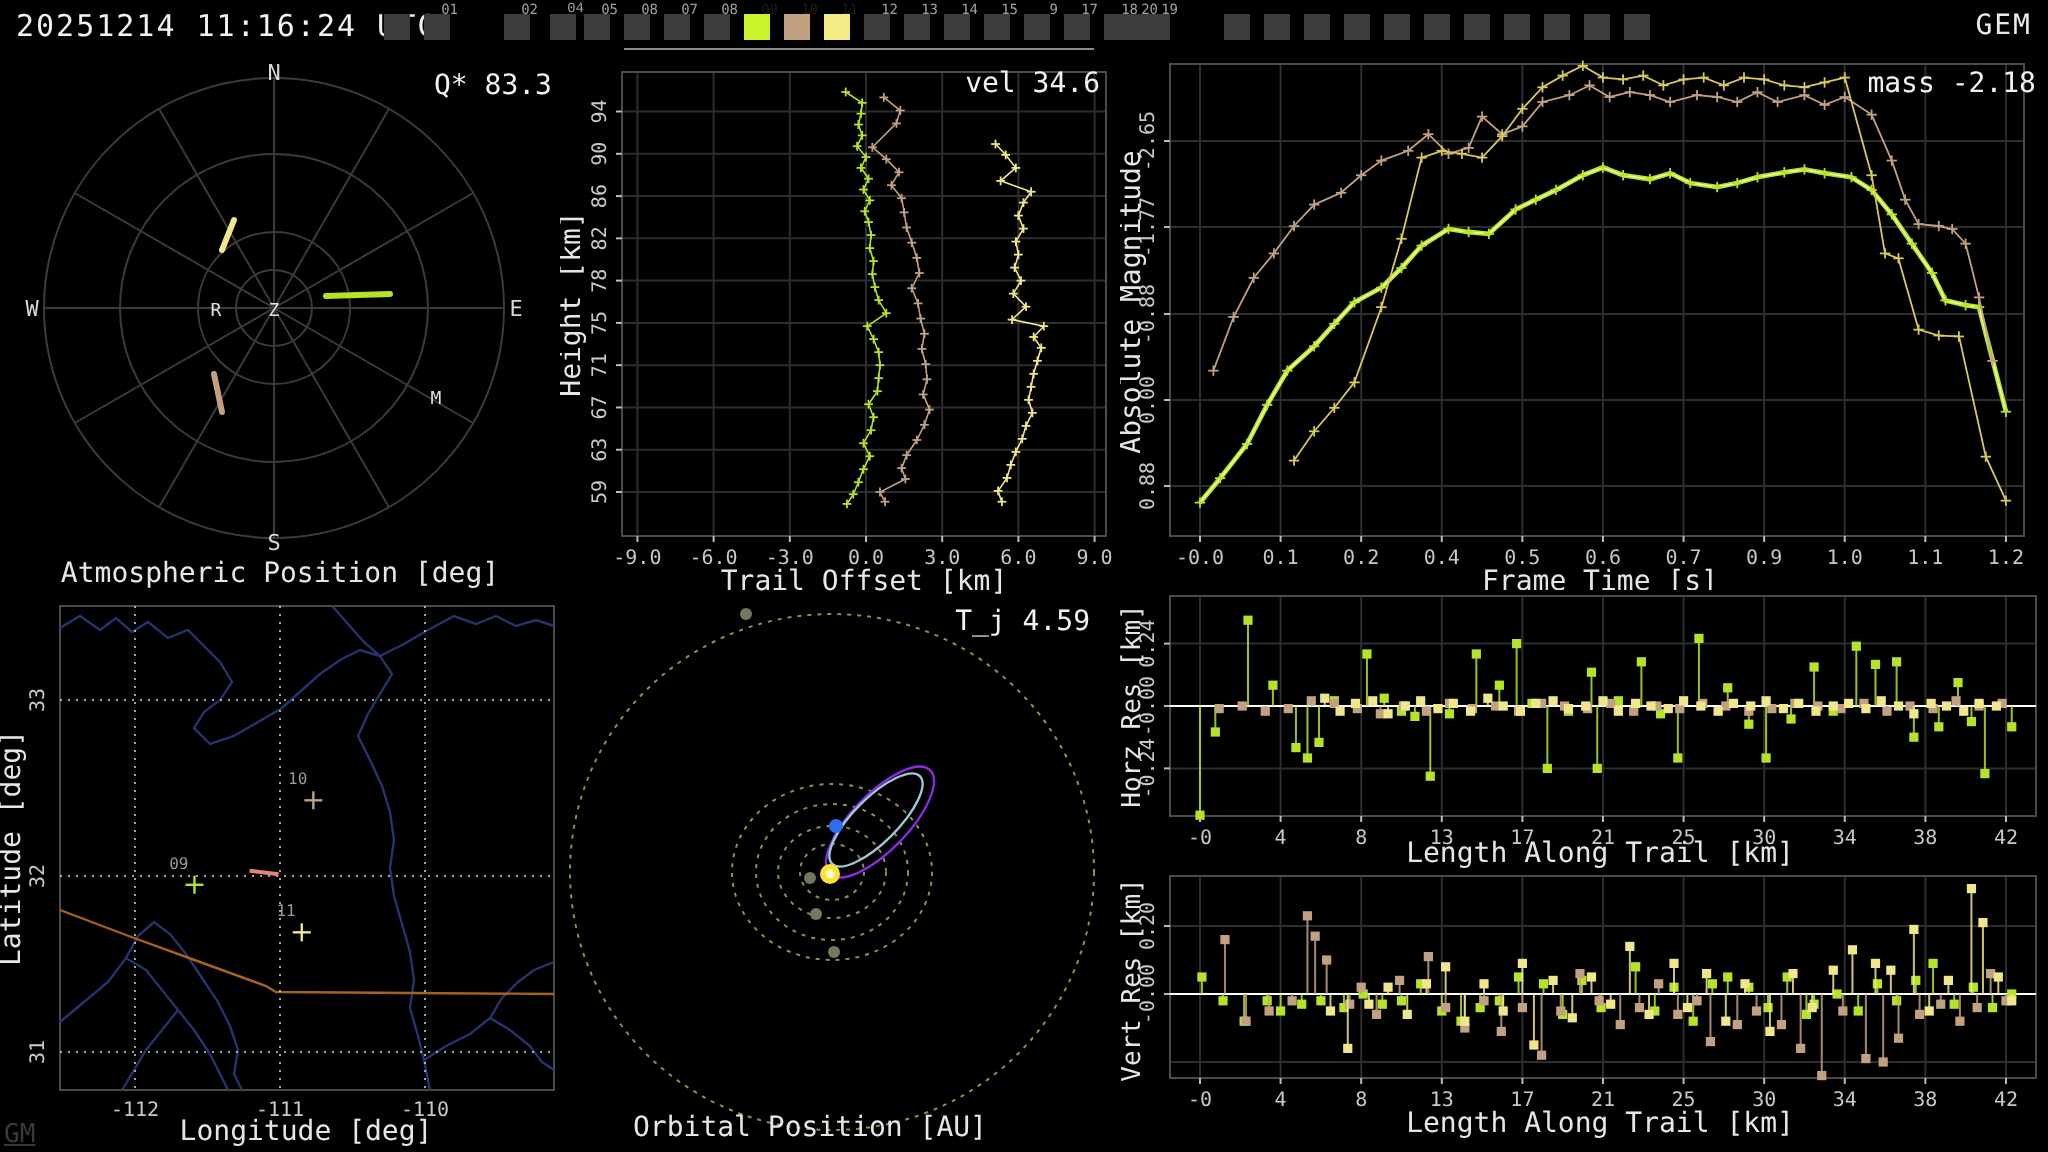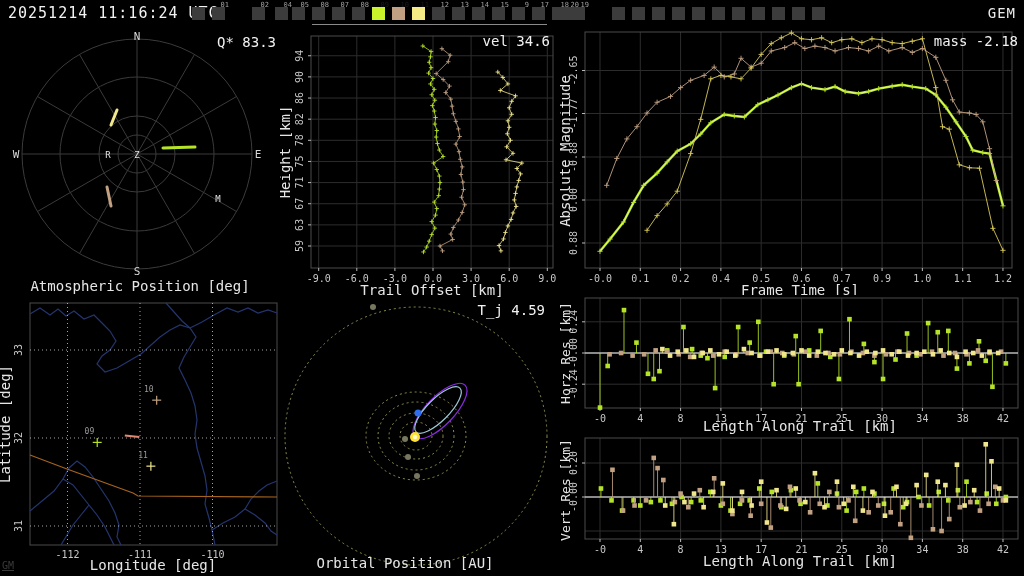--- a/index.html
+++ b/index.html
@@ -10,21 +10,21 @@
   .shower{position:absolute;right:8px;top:5px;font-size:14px;color:#eaeaea;letter-spacing:1px;}
   .cell{position:absolute;top:0;width:20px;height:28px;}
   .cell .sq{position:absolute;left:1px;top:7px;width:13px;height:13px;background:#3c3c3c;}
   .cell .lb{position:absolute;right:2px;top:1px;font-size:7px;line-height:8px;color:#a0a0a0;}
   .underline{position:absolute;left:312px;top:24px;width:235px;height:1px;background:#8a8a8a;}
   .panel{position:absolute;background:#000;}
   svg{display:block;}
   svg text{font-family:"DejaVu Sans Mono",monospace;}
   .anno{font-size:14px;fill:#f2f2f2;}
   .axlab{font-size:14px;fill:#e6e6e6;}
-  .wm{position:absolute;left:2px;top:560px;font-size:10px;color:#3a3a3a;letter-spacing:0;text-decoration:underline;}
+  .wm{position:absolute;left:2px;top:560px;font-size:13px;color:#3a3a3a;letter-spacing:0;text-decoration:underline;}
 </style>
 </head>
 <body>
 
 <div id="screen">
 
   <div class="topbar">
     <span class="ts">20251214 11:16:24 UTC</span>
     <div id="frame-cells">
         <div class="cell" style="left: 191px;">

